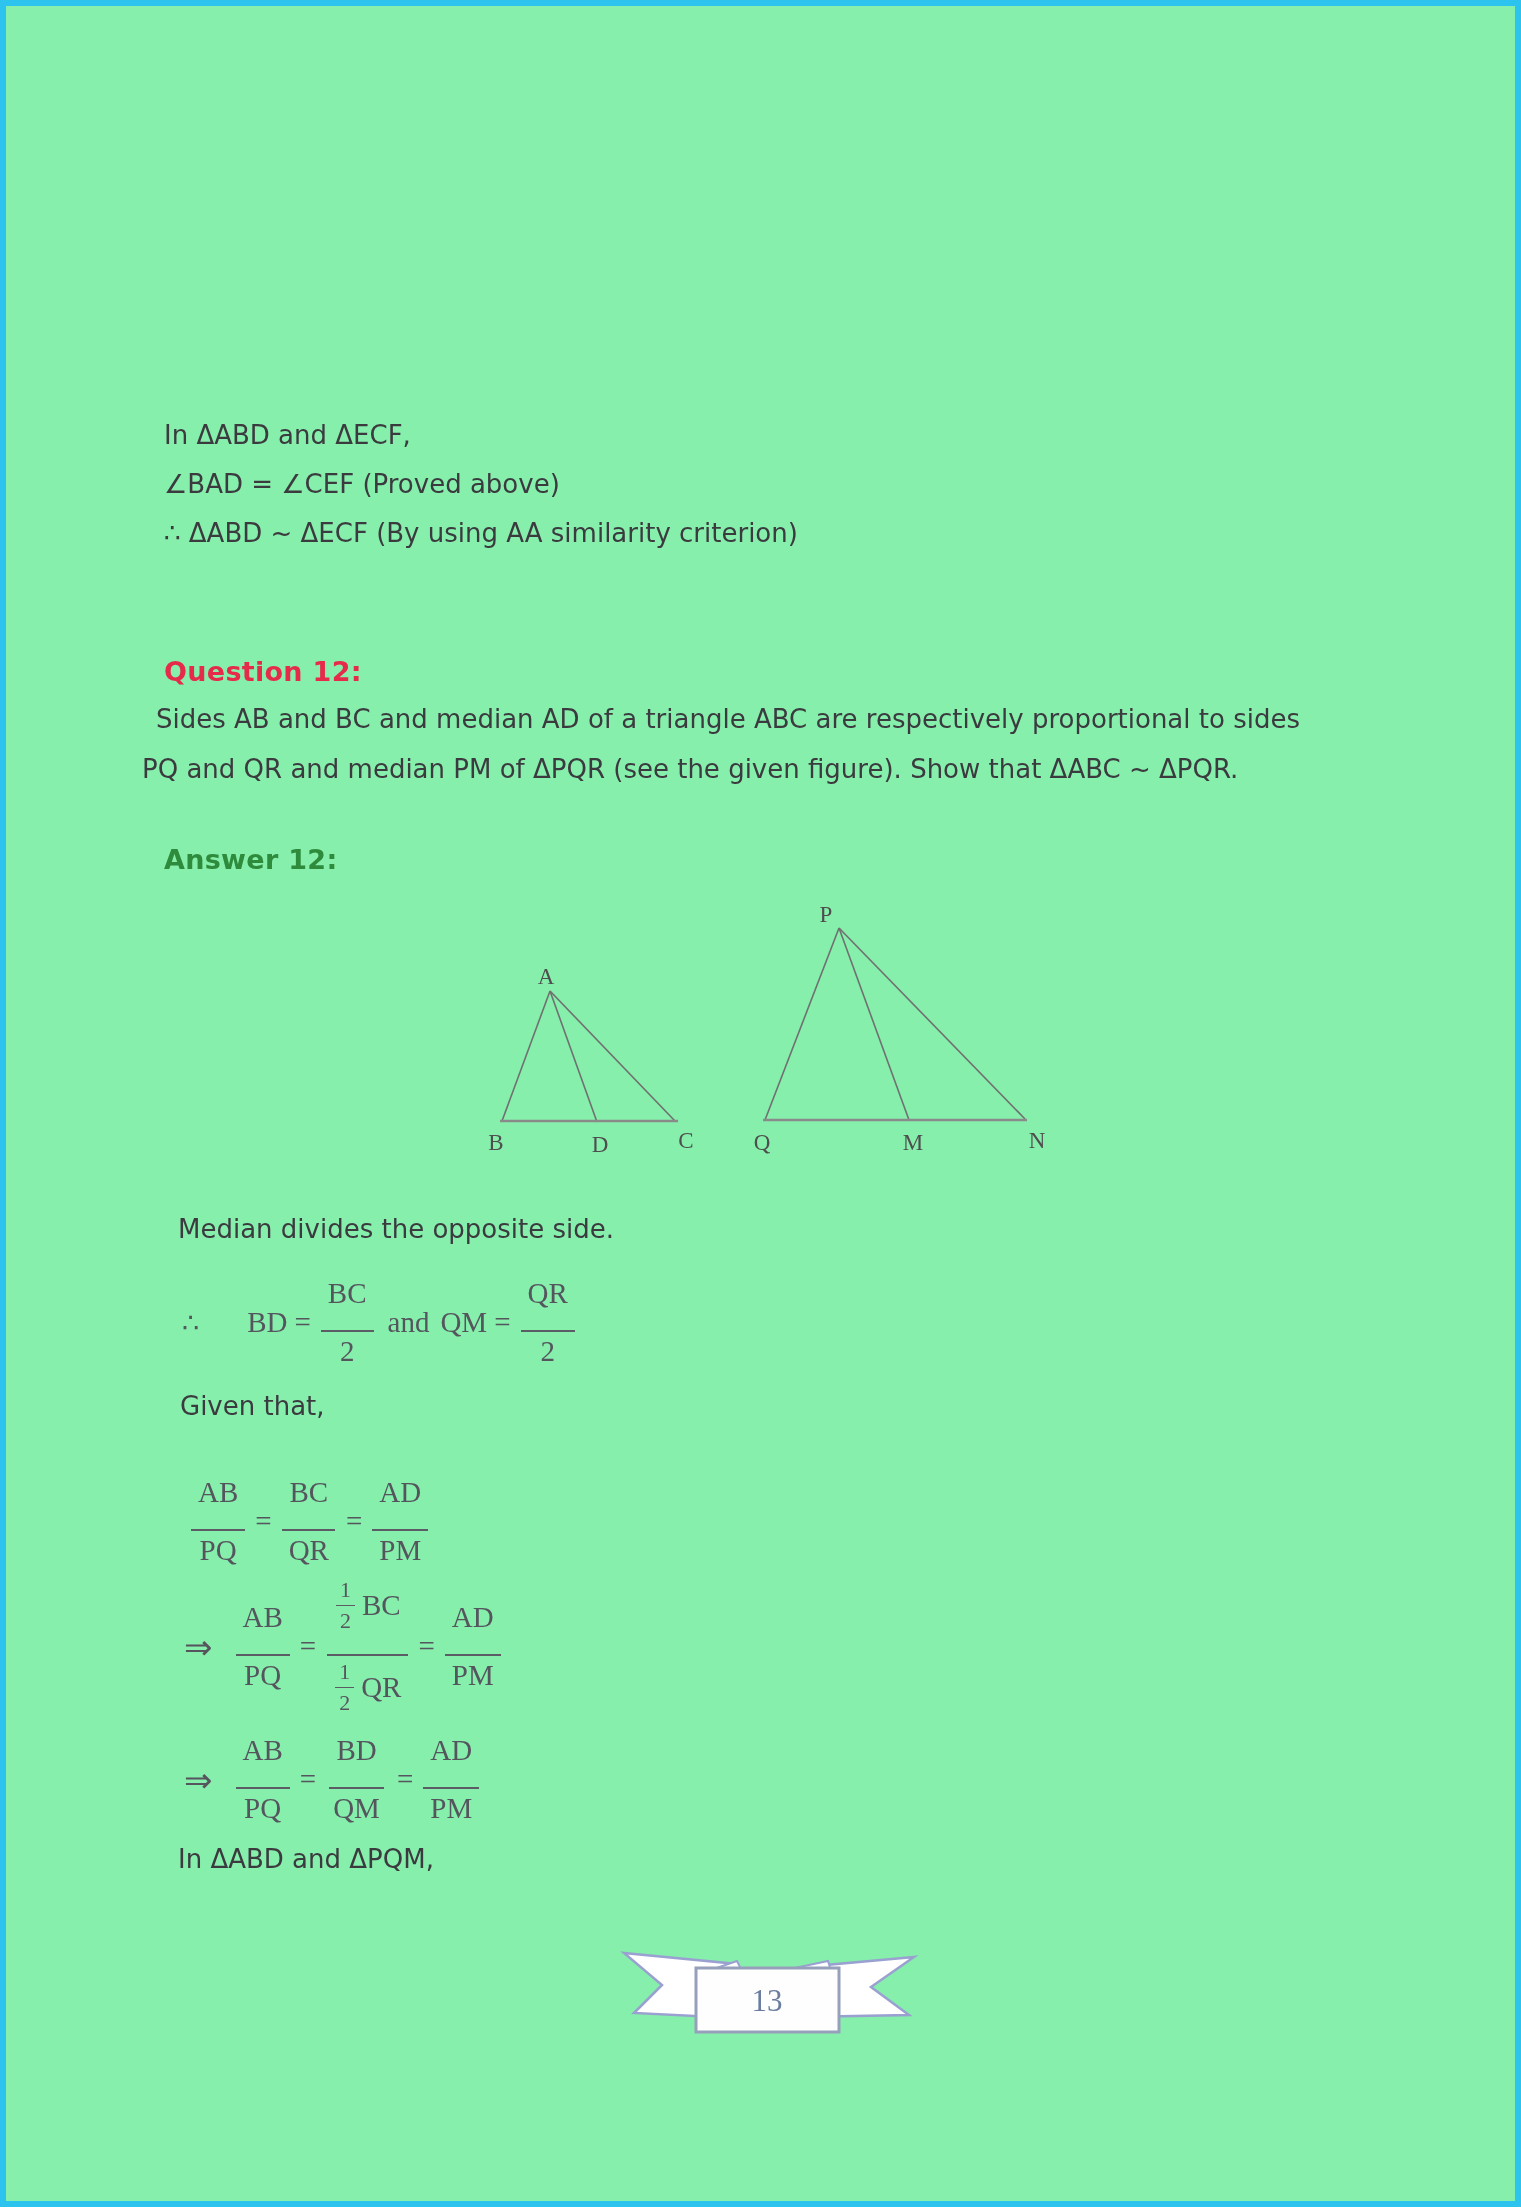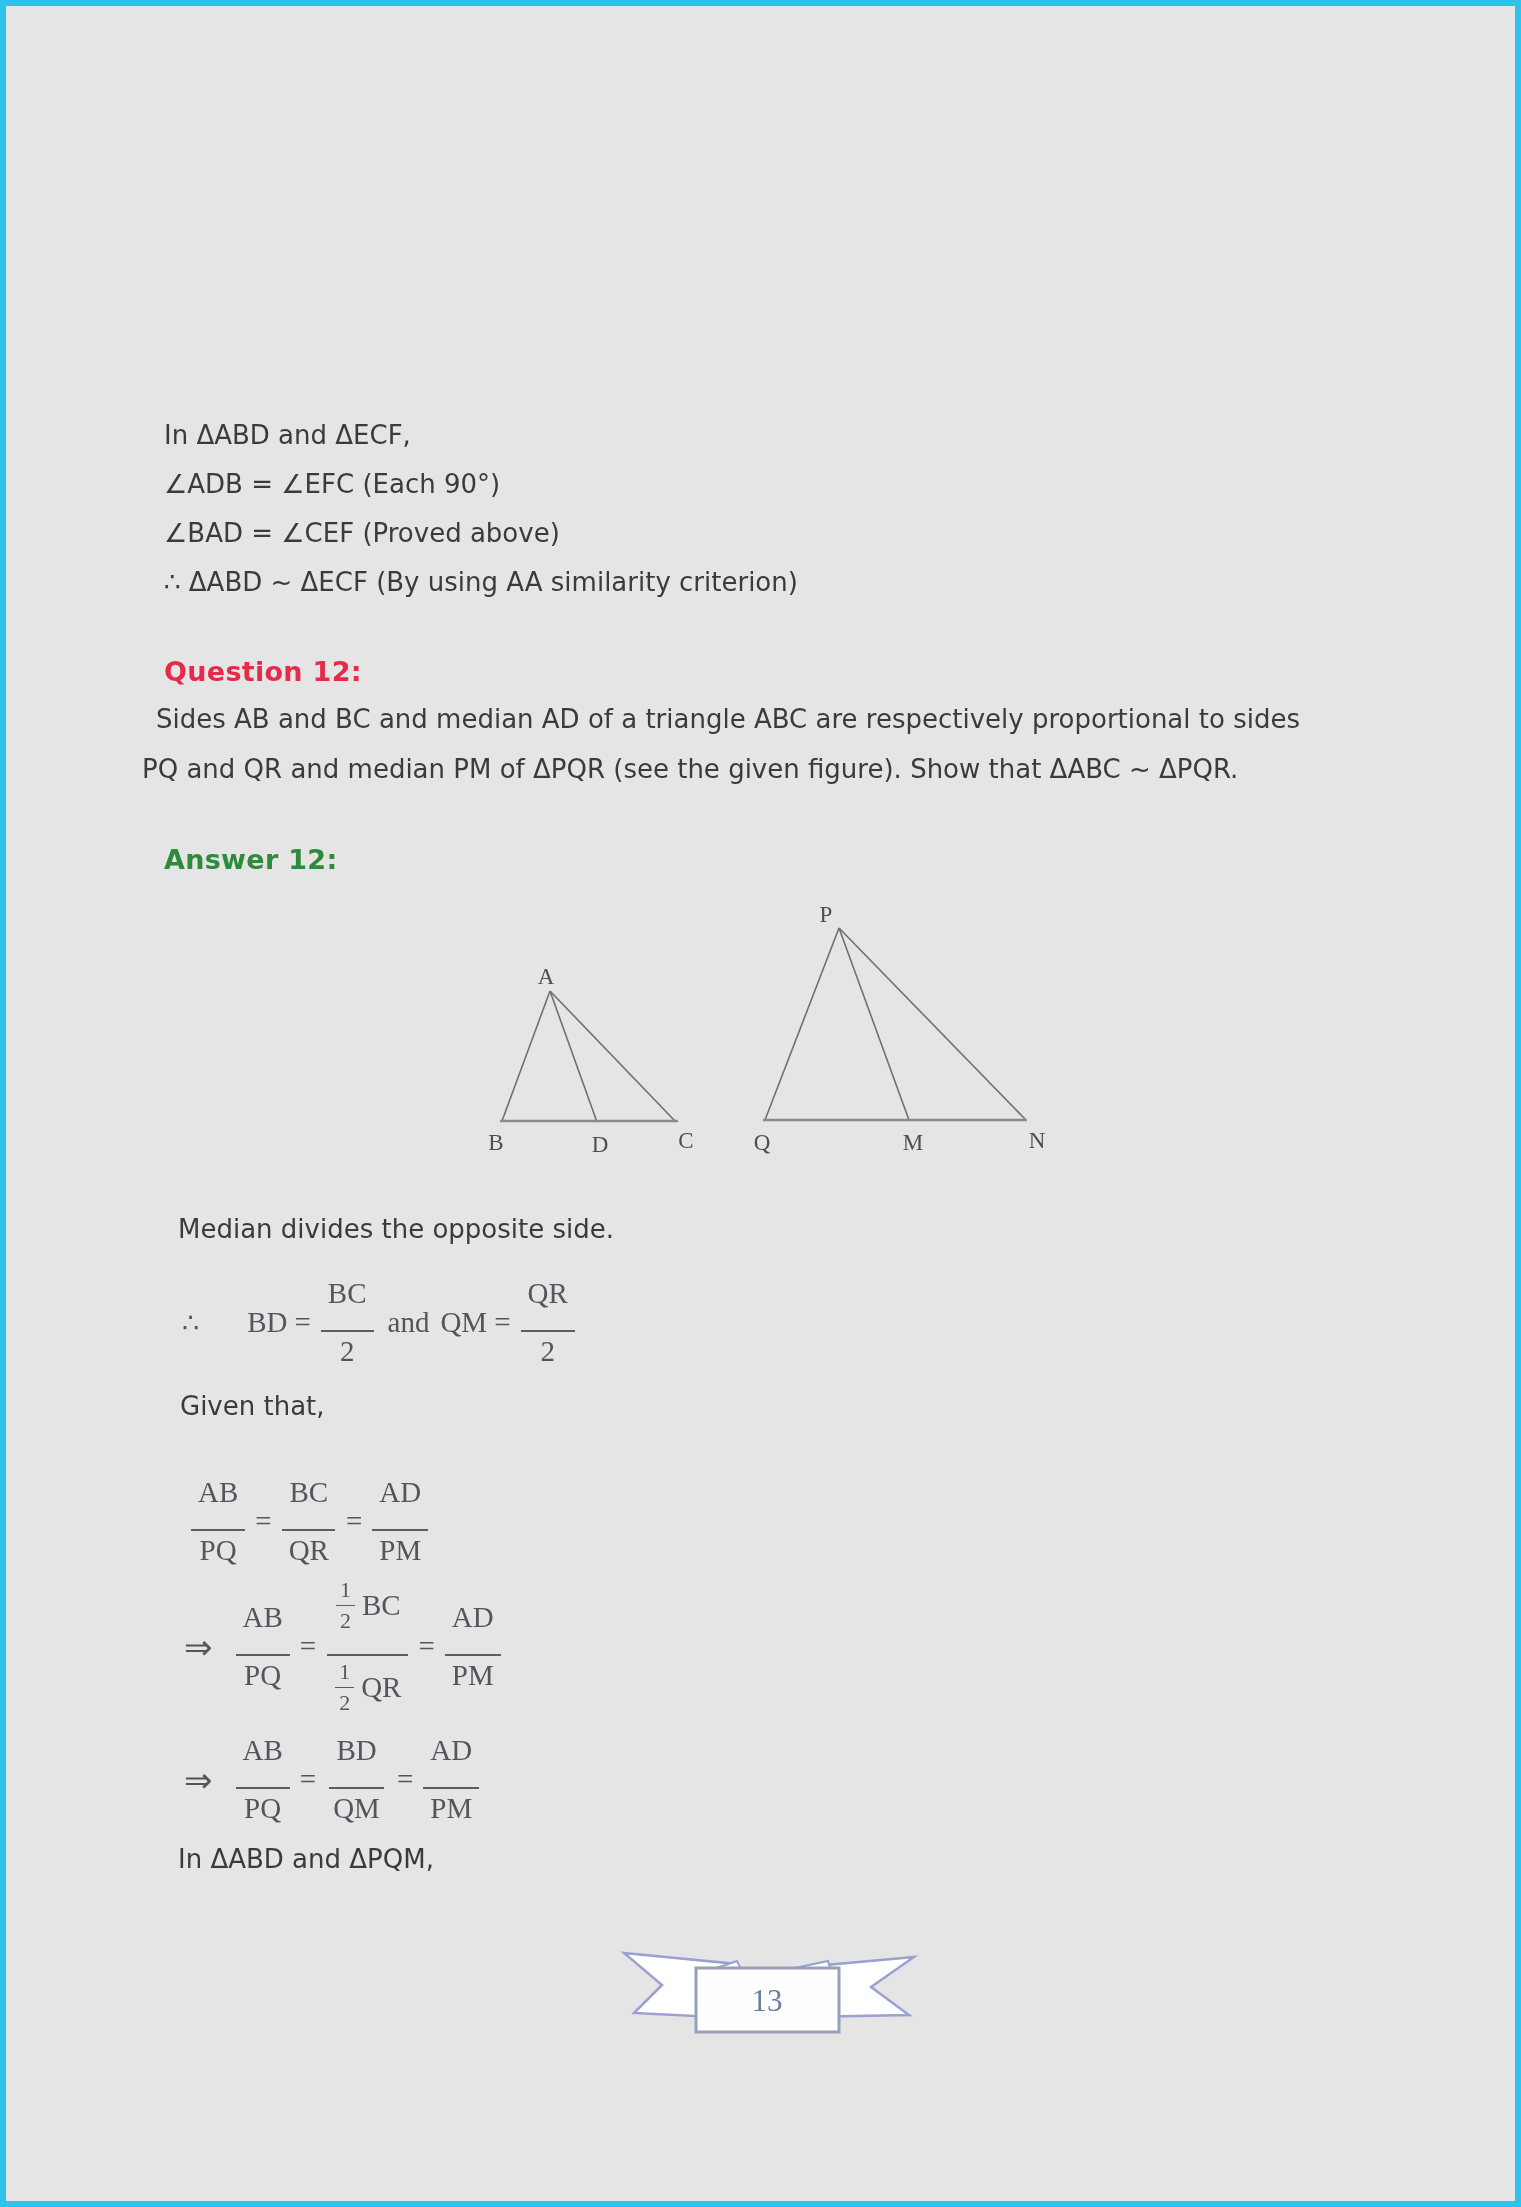--- a/index.html
+++ b/index.html
@@ -1,20 +1,20 @@
 <!DOCTYPE html>
 <html><head>
 <meta charset="utf-8">
 <style>
   html,body{margin:0;padding:0;background:#ffffff;}
   .page{
     position:relative;
     width:1521px;height:2207px;
     box-sizing:border-box;
-    background:#e5e5e5;
+    background:#86efac;
     border:6px solid #2cc3ee;
     font-family:"DejaVu Sans",sans-serif;
     color:#3b3b3f;
     overflow:hidden;
   }
   .abs{position:absolute;white-space:nowrap;}
   .body-text{font-size:26px;line-height:1.2;}
   .proof-block div{font-size:26px;line-height:49px;}
   .heading{font-size:27px;font-weight:bold;letter-spacing:.3px;}
   .q-red{color:#e62b4a;}
@@ -38,21 +38,20 @@
   .therefore{font-size:27px;}
   .arrow{font-size:34px;margin-right:20px;color:#55555e;}
 </style>
 </head>
 <body>
 
 <div class="page">
 
   <div class="abs proof-block" style="left:158px;top:405px;">
     <div>In ΔABD and ΔECF,</div>
-    <div>∠ADB = ∠EFC (Each 90°)</div>
     <div>∠BAD = ∠CEF (Proved above)</div>
     <div>∴ ΔABD ~ ΔECF (By using AA similarity criterion)</div>
   </div>
 
   <div class="abs heading q-red" style="left:158px;top:650px;">Question 12:</div>
   <div class="abs body-text" style="left:150px;top:698px;">Sides AB and BC and median AD of a triangle ABC are respectively proportional to sides</div>
   <div class="abs body-text" style="left:136px;top:748px;">PQ and QR and median PM of ΔPQR (see the given figure). Show that ΔABC ~ ΔPQR.</div>
 
   <div class="abs heading a-green" style="left:158px;top:838px;">Answer 12:</div>
 

